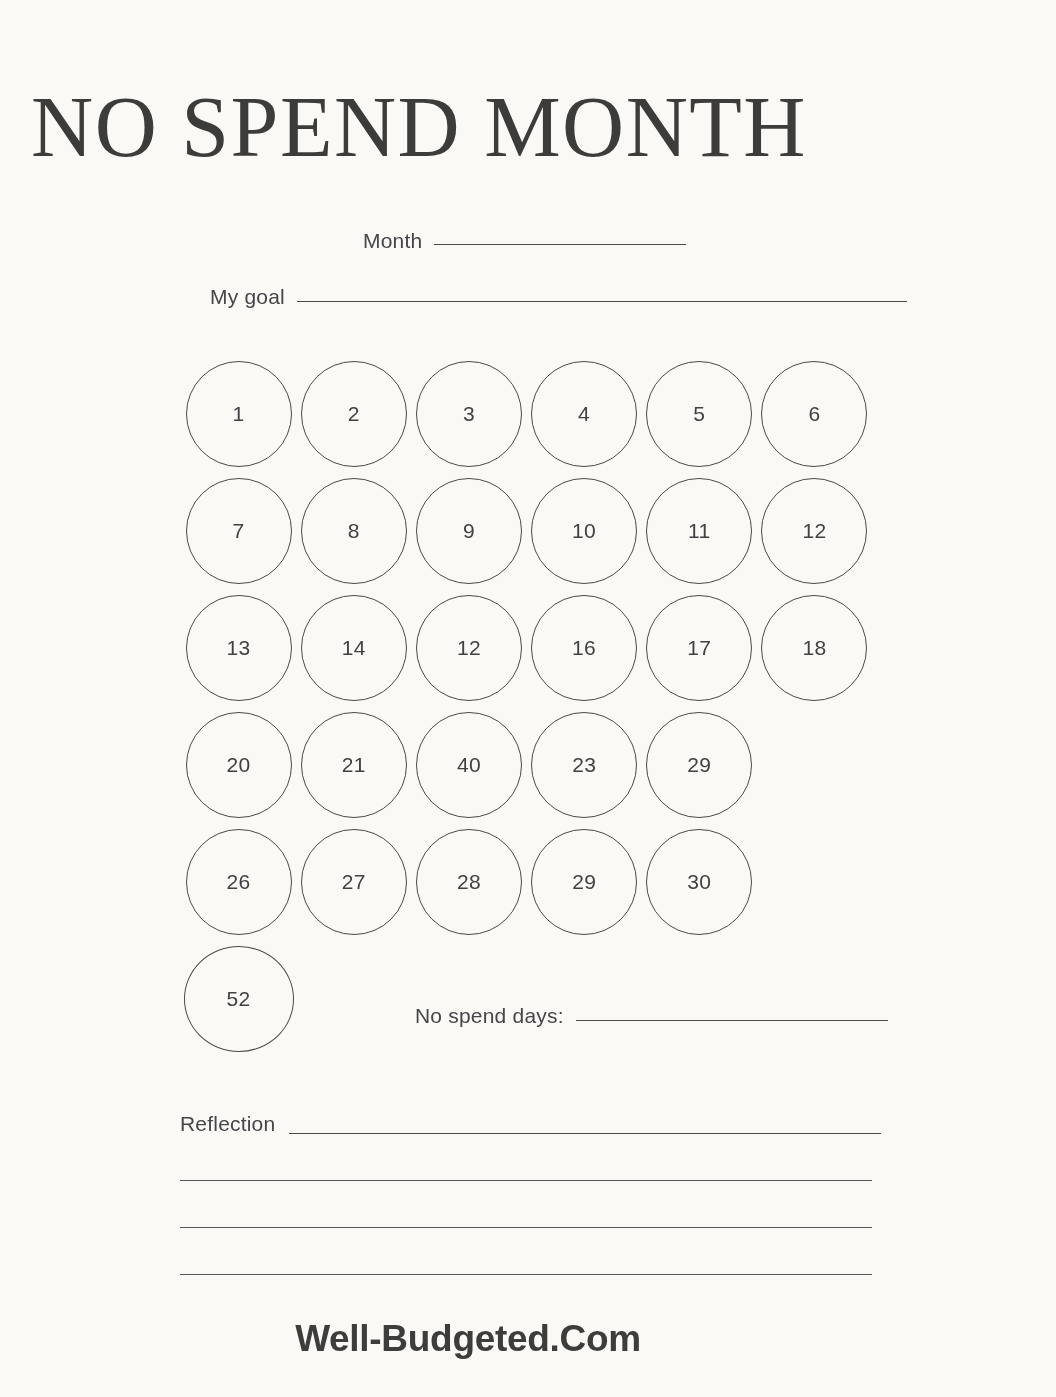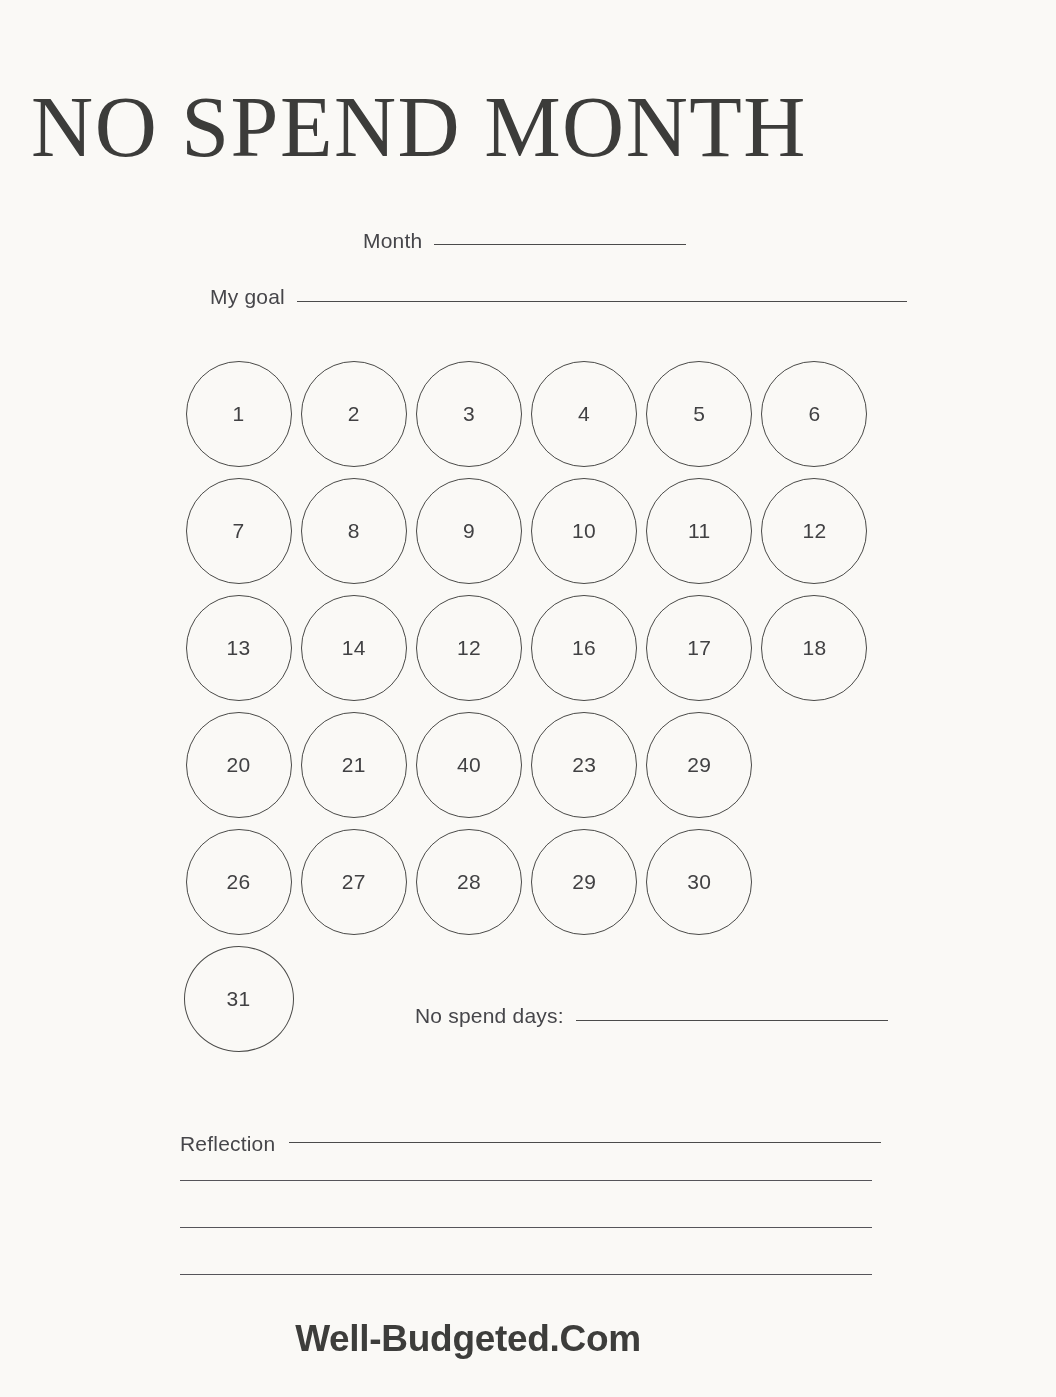--- a/index.html
+++ b/index.html
@@ -131,22 +131,21 @@
     position: relative;
     top: -2px;
   }
 
   
   .reflection-row {
     position: absolute;
     left: 180px;
     top: 1112px;
     display: flex;
-    align-items: center;
-    margin-top: 20px;
+    align-items: flex-end;
   }
   .reflection-rule {
     width: 592px;
     margin-left: 14px;
     position: relative;
     top: -2px;
   }
 
   .write-lines {
     position: absolute;
@@ -281,21 +280,21 @@
         </div>
         <div class="cell">
           <div class="day-circle">29</div>
         </div>
         <div class="cell">
           <div class="day-circle">30</div>
         </div>
       </div>
       <div class="grid-row last">
         <div class="cell">
-          <div class="day-circle">31</div>
+          <div class="day-circle">52</div>
         </div>
         <div class="cell empty"></div>
         <div class="cell empty"></div>
         <div class="cell empty"></div>
         <div class="cell empty"></div>
         <div class="cell empty"></div>
       </div>
     </div>
 
   <div class="nospend-row">

